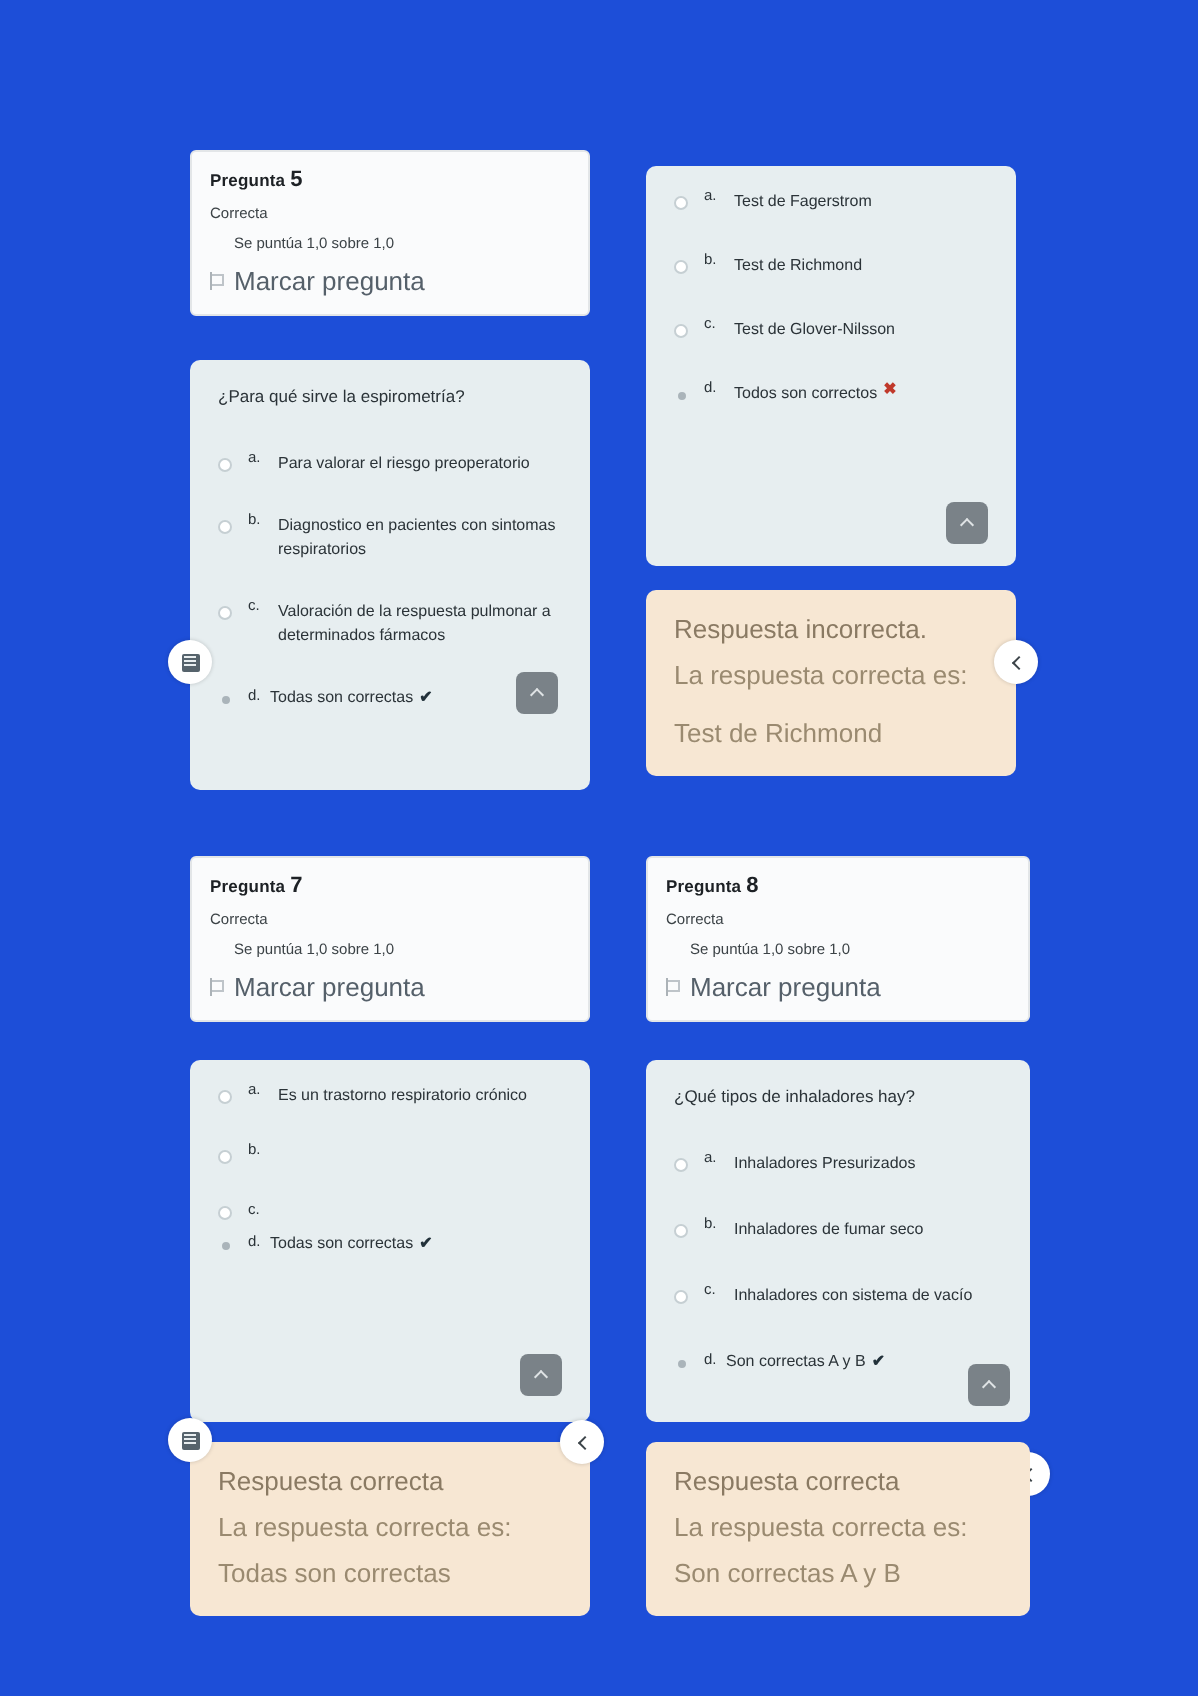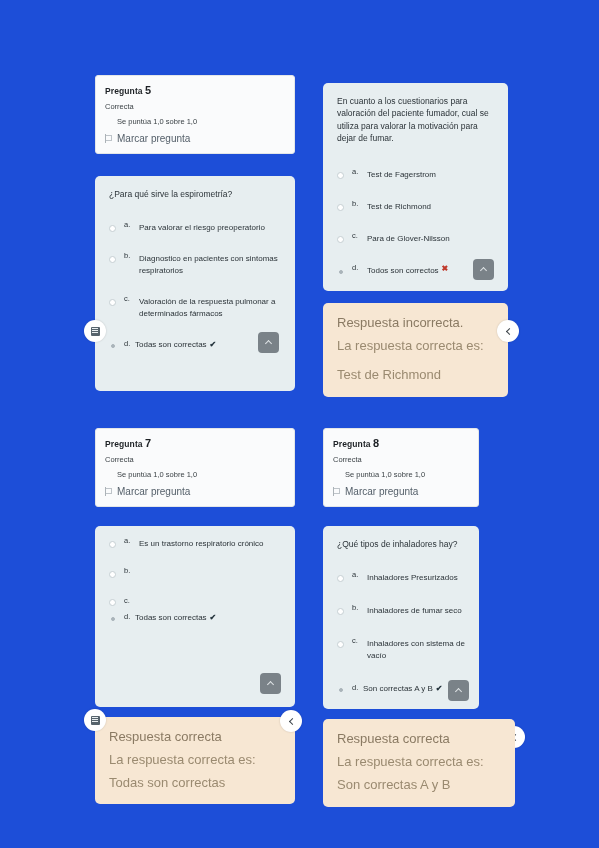--- a/index.html
+++ b/index.html
@@ -44,21 +44,21 @@
   .qheader .qgrade {
     font-size: 7.5px;
     color: #3c4347;
     margin-bottom: 7px;
     padding-left: 12px;
   }
   .qflag {
     display: flex;
     align-items: center;
     gap: 5px;
-    font-size: 10px;
+    font-size: 13px;
     color: #55606a;
   }
   .flag-icon {
     display: inline-block;
     width: 7px; height: 9px;
     position: relative;
     opacity: .62;
   }
   .flag-icon::before {
     content: "";
@@ -254,36 +254,35 @@
       </div>
     </div>
   </div>
 
   <div class="edge-tab" style="left:84px; top:320px;">
     <span class="list-icon"></span>
   </div>
 
   <div class="qblock" style="left:323px; top:83px; width:185px;">
     <div class="qbody" style="min-height:200px;">
-      <div class="qtext" style="margin-bottom:25px;">En cuanto a los cuestionarios para valoración del paciente fumador, cual se utiliza para valorar la motivación para dejar de fumar.</div>
       <div class="answers">
         <div class="ans" style="margin-bottom:20px;">
           <span class="radio"></span>
           <span class="ansletter sup">a.</span>
           <span class="anstext pad">Test de Fagerstrom</span>
         </div>
         <div class="ans" style="margin-bottom:20px;">
           <span class="radio"></span>
           <span class="ansletter sup">b.</span>
           <span class="anstext pad">Test de Richmond</span>
         </div>
         <div class="ans" style="margin-bottom:20px;">
           <span class="radio"></span>
           <span class="ansletter sup">c.</span>
-          <span class="anstext pad">Para de Glover-Nilsson</span>
+          <span class="anstext pad">Test de Glover-Nilsson</span>
         </div>
         <div class="ans">
           <span class="radio sel"></span>
           <span class="ansletter sup">d.</span>
           <span class="anstext pad"><span>Todos son correctos</span><span class="mark no">✖</span></span>
         </div>
       </div>
       <div class="totop" style="right:14px; bottom:11px;">
         <span class="chev"></span>
       </div>
@@ -350,21 +349,21 @@
   <div class="edge-tab" style="left:84px; top:709px;">
     <span class="list-icon"></span>
   </div>
   <div class="edge-tab" style="left:503px; top:726px;">
     <span class="lchev"></span>
   </div>
   <div class="edge-tab" style="left:280px; top:710px;">
     <span class="lchev"></span>
   </div>
 
-  <div class="qblock" style="left:323px; top:428px; width:156px;">
+  <div class="qblock" style="left:323px; top:428px; width:192px;">
     <div class="qheader">
       <div class="qno">
         <span>Pregunta</span>
         <span class="num">8</span>
       </div>
       <div class="qstate">Correcta</div>
       <div class="qgrade">Se puntúa 1,0 sobre 1,0</div>
       <div class="qflag">
         <span class="flag-icon"></span>
         <span>Marcar pregunta</span>

